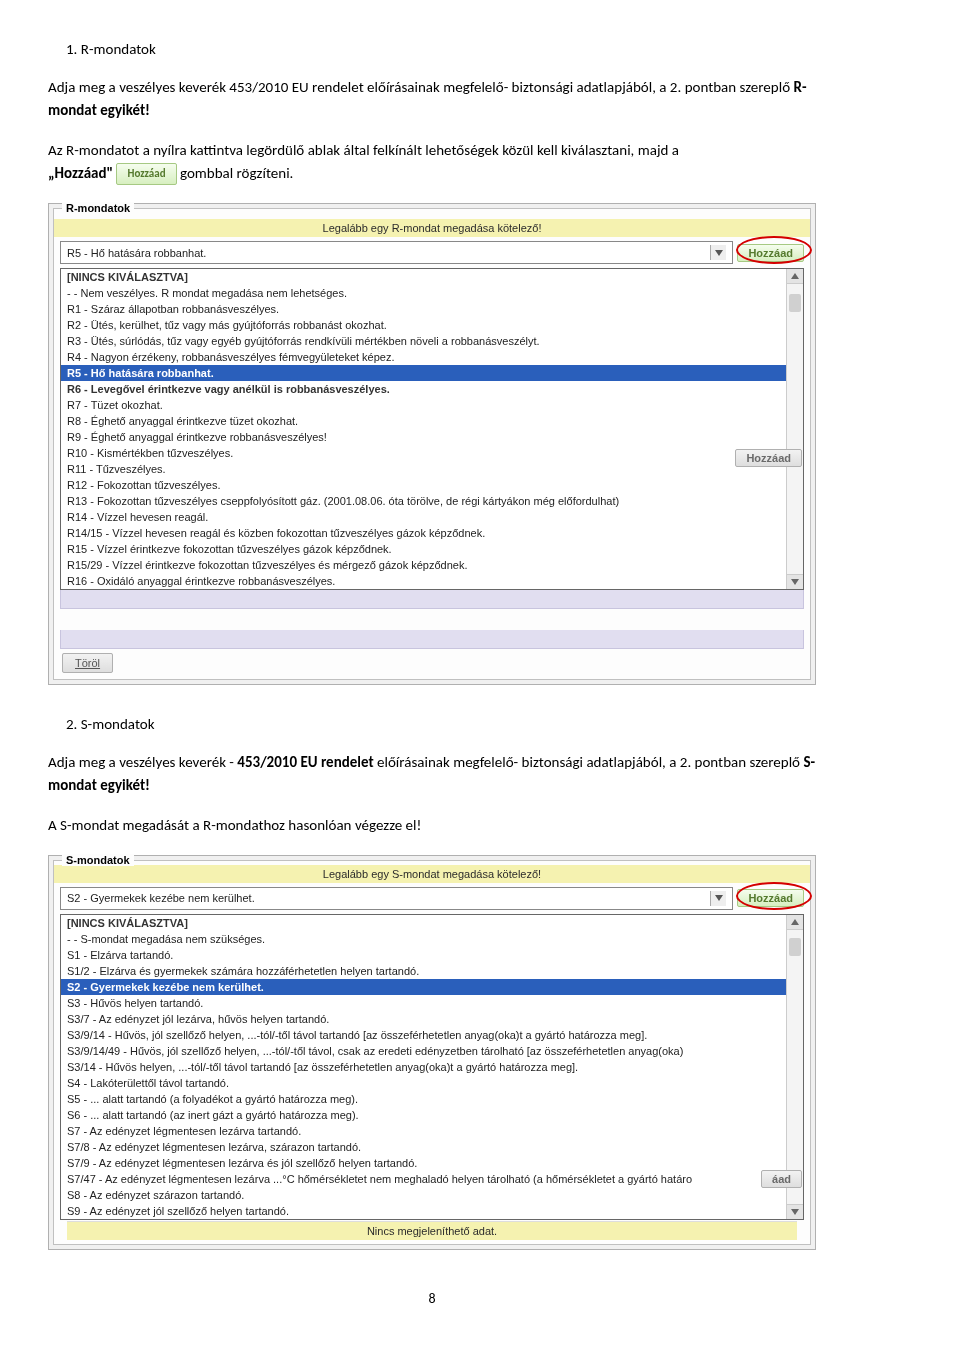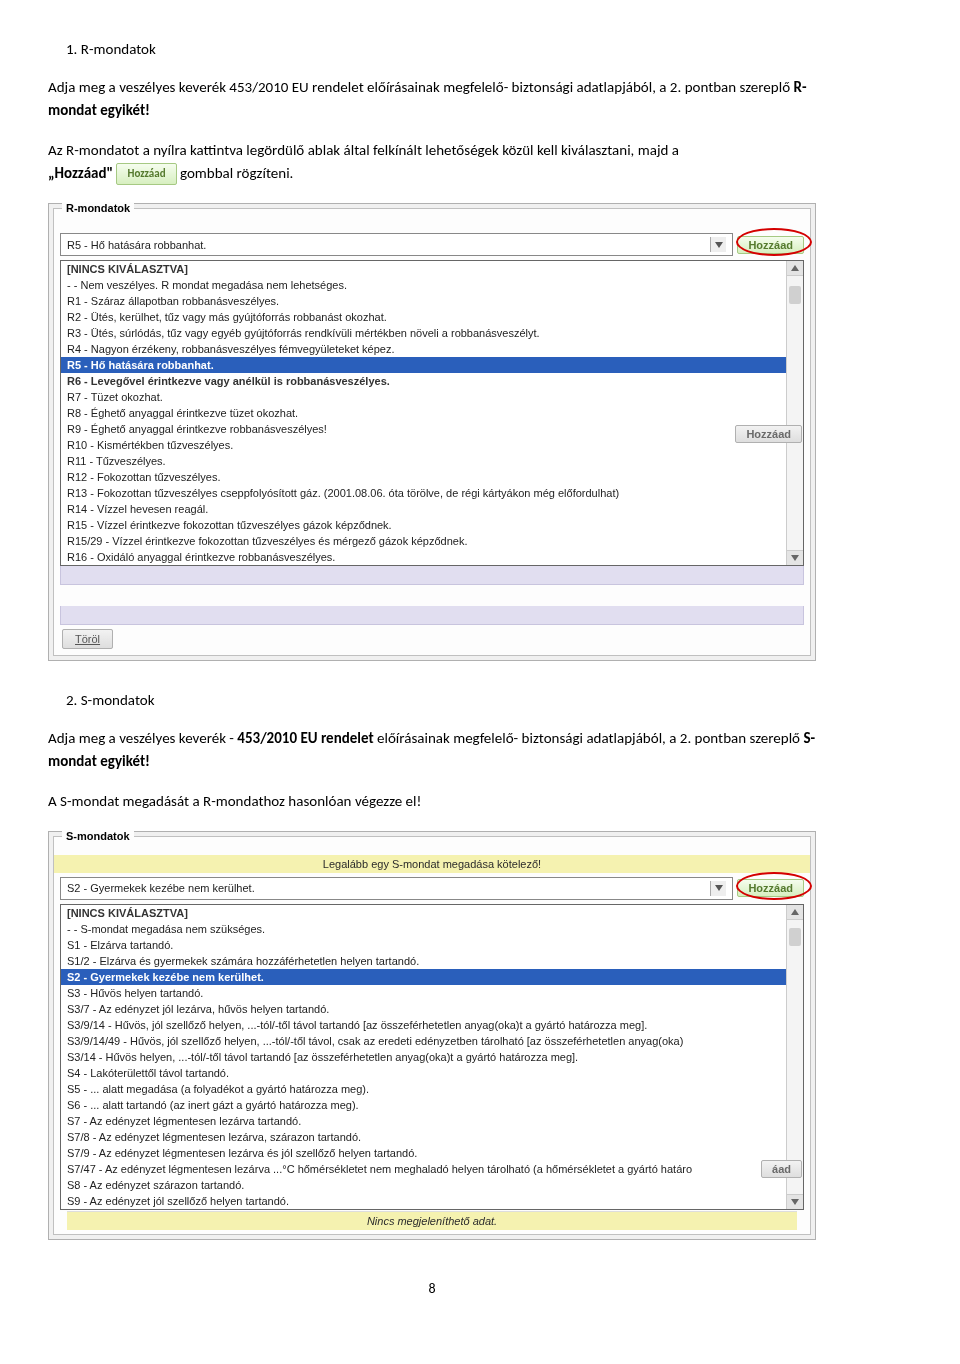--- a/index.html
+++ b/index.html
@@ -33,42 +33,43 @@
   .dd-scroll .track { flex:1; background:#f4f4f4; position:relative; }
   .dd-scroll .thumb { position:absolute; left:2px; right:2px; height:18px; background:#d0d0d0; border-radius:2px; }
 
   .lavender-strip { background: #e1def0; height: 18px; margin: 0 6px; border:1px solid #c8c4de; border-top:none; }
   .side-add { position: relative; height: 1px; }
   .side-add .add-btn { position:absolute; right:8px; top:-12px; }
 
   .shot-footer { padding: 8px 8px 10px; }
   .torol-btn { background: linear-gradient(#f2f2f2,#dedede); border: 1px solid #b0b0b0; color: #555; font-size: 11px; padding: 3px 12px; border-radius: 2px; text-decoration: underline; }
 
-  .nincs-bar { background: #f5f2b0; color: #2b2b2b; text-align: center; padding: 3px 0; margin: 0 13px; font-size: 11px; border-top:1px solid #ddd;font-style:italic; }
+  .nincs-bar { background: #f5f2b0; color: #2b2b2b; text-align: center; padding: 3px 0; margin: 0 13px; font-size: 11px; border-top:1px solid #ddd; }
 
   .page-num { text-align: center; font-size: 14px; margin-top: 40px; }
 </style>
 </head>
 <body>
 
 <div class="sect-title">1.  R-mondatok</div>
 <p class="para">
   <span>Adja meg a veszélyes keverék 453/2010 EU rendelet előírásainak megfelelő- biztonsági adatlapjából, a 2. pontban szereplő </span><span class="bold">R-mondat egyikét!</span>
 </p>
 <p class="para">
   <span>Az R-mondatot a nyílra kattintva legördülő ablak által felkínált lehetőségek közül kell kiválasztani, majd a </span>
   <br>
   <span class="bold">„Hozzáad" </span>
   <span class="hozz-badge">Hozzáad</span>
   <span> gombbal rögzíteni.</span>
 </p>
 
 <div class="shot">
-  <div class="shot-inner" style="padding-top:20px;">
+  <div class="shot-inner" style="padding-top:10px;">
     <span class="fieldset-lbl">R-mondatok</span>
+    <div class="yellow-bar">Legalább egy R-mondat megadása kötelező!</div>
     <div class="row-combo" style="position:relative;">
       <div class="combo-field">
         <span>R5 - Hő hatására robbanhat.</span>
         <span class="dd-btn">
             <svg viewBox="0 0 8 6">
               <path d="M0 0 L8 0 L4 6 Z" fill="#555"></path>
             </svg>
           </span>
       </div>
       <span class="add-btn">Hozzáad</span>
@@ -85,20 +86,21 @@
           <div class="dd-item sel">R5 - Hő hatására robbanhat.</div>
           <div class="dd-item bold">R6 - Levegővel érintkezve vagy anélkül is robbanásveszélyes.</div>
           <div class="dd-item ">R7 - Tüzet okozhat.</div>
           <div class="dd-item ">R8 - Éghető anyaggal érintkezve tüzet okozhat.</div>
           <div class="dd-item ">R9 - Éghető anyaggal érintkezve robbanásveszélyes!</div>
           <div class="dd-item ">R10 - Kismértékben tűzveszélyes.</div>
           <div class="dd-item ">R11 - Tűzveszélyes.</div>
           <div class="dd-item ">R12 - Fokozottan tűzveszélyes.</div>
           <div class="dd-item ">R13 - Fokozottan tűzveszélyes cseppfolyósított gáz. (2001.08.06. óta törölve, de régi kártyákon még előfordulhat)</div>
           <div class="dd-item ">R14 - Vízzel hevesen reagál.</div>
+          <div class="dd-item ">R14/15 - Vízzel hevesen reagál és közben fokozottan tűzveszélyes gázok képződnek.</div>
           <div class="dd-item ">R15 - Vízzel érintkezve fokozottan tűzveszélyes gázok képződnek.</div>
           <div class="dd-item ">R15/29 - Vízzel érintkezve fokozottan tűzveszélyes és mérgező gázok képződnek.</div>
           <div class="dd-item ">R16 - Oxidáló anyaggal érintkezve robbanásveszélyes.</div>
         </div>
       <div class="dd-scroll">
         <div class="arrow">
             <svg width="8" height="6" viewBox="0 0 8 6">
               <path d="M0 6 L8 6 L4 0 Z" fill="#666"></path>
             </svg>
           </div>
@@ -123,21 +125,21 @@
   </div>
 </div>
 
 <div class="sect-title">2.  S-mondatok</div>
 <p class="para">
   <span>Adja meg a veszélyes keverék - </span><span class="bold">453/2010 EU rendelet</span><span> előírásainak megfelelő- biztonsági adatlapjából, a 2. pontban szereplő </span><span class="bold">S-mondat egyikét!</span>
 </p>
 <p class="para">A S-mondat megadását a R-mondathoz hasonlóan végezze el!</p>
 
 <div class="shot">
-  <div class="shot-inner" style="padding-top:18px; padding-bottom:4px;">
+  <div class="shot-inner" style="padding-top:4px; padding-bottom:4px;">
     <span class="fieldset-lbl">S-mondatok</span>
     <div class="yellow-bar">Legalább egy S-mondat megadása kötelező!</div>
     <div class="row-combo" style="position:relative;">
       <div class="combo-field">
         <span>S2 - Gyermekek kezébe nem kerülhet.</span>
         <span class="dd-btn">
             <svg viewBox="0 0 8 6">
               <path d="M0 0 L8 0 L4 6 Z" fill="#555"></path>
             </svg>
           </span>
@@ -151,21 +153,21 @@
           <div class="dd-item ">- - S-mondat megadása nem szükséges.</div>
           <div class="dd-item ">S1 - Elzárva tartandó.</div>
           <div class="dd-item ">S1/2 - Elzárva és gyermekek számára hozzáférhetetlen helyen tartandó.</div>
           <div class="dd-item sel">S2 - Gyermekek kezébe nem kerülhet.</div>
           <div class="dd-item ">S3 - Hűvös helyen tartandó.</div>
           <div class="dd-item ">S3/7 - Az edényzet jól lezárva, hűvös helyen tartandó.</div>
           <div class="dd-item ">S3/9/14 - Hűvös, jól szellőző helyen, ...-tól/-től távol tartandó [az összeférhetetlen anyag(oka)t a gyártó határozza meg].</div>
           <div class="dd-item ">S3/9/14/49 - Hűvös, jól szellőző helyen, ...-tól/-től távol, csak az eredeti edényzetben tárolható [az összeférhetetlen anyag(oka)</div>
           <div class="dd-item ">S3/14 - Hűvös helyen, ...-tól/-től távol tartandó [az összeférhetetlen anyag(oka)t a gyártó határozza meg].</div>
           <div class="dd-item ">S4 - Lakóterülettől távol tartandó.</div>
-          <div class="dd-item ">S5 - ... alatt megadása (a folyadékot a gyártó határozza meg).</div>
+          <div class="dd-item ">S5 - ... alatt tartandó (a folyadékot a gyártó határozza meg).</div>
           <div class="dd-item ">S6 - ... alatt tartandó (az inert gázt a gyártó határozza meg).</div>
           <div class="dd-item ">S7 - Az edényzet légmentesen lezárva tartandó.</div>
           <div class="dd-item ">S7/8 - Az edényzet légmentesen lezárva, szárazon tartandó.</div>
           <div class="dd-item ">S7/9 - Az edényzet légmentesen lezárva és jól szellőző helyen tartandó.</div>
           <div class="dd-item ">S7/47 - Az edényzet légmentesen lezárva ...°C hőmérsékletet nem meghaladó helyen tárolható (a hőmérsékletet a gyártó határo</div>
           <div class="dd-item ">S8 - Az edényzet szárazon tartandó.</div>
           <div class="dd-item ">S9 - Az edényzet jól szellőző helyen tartandó.</div>
         </div>
       <div class="dd-scroll">
         <div class="arrow">

